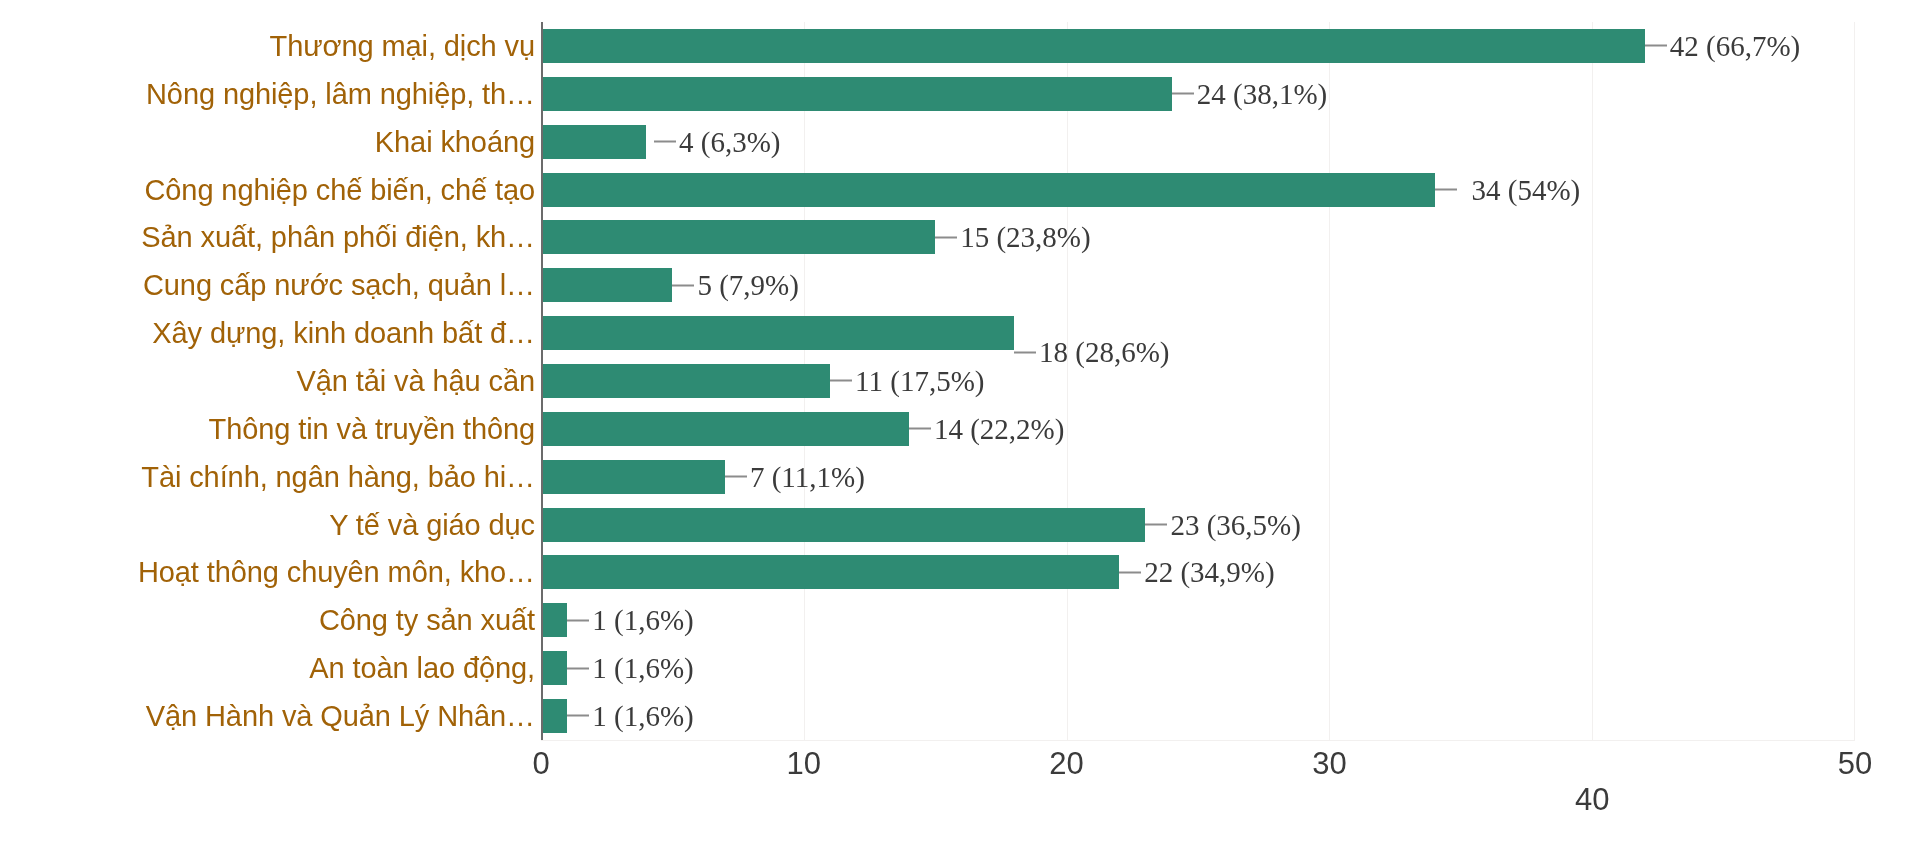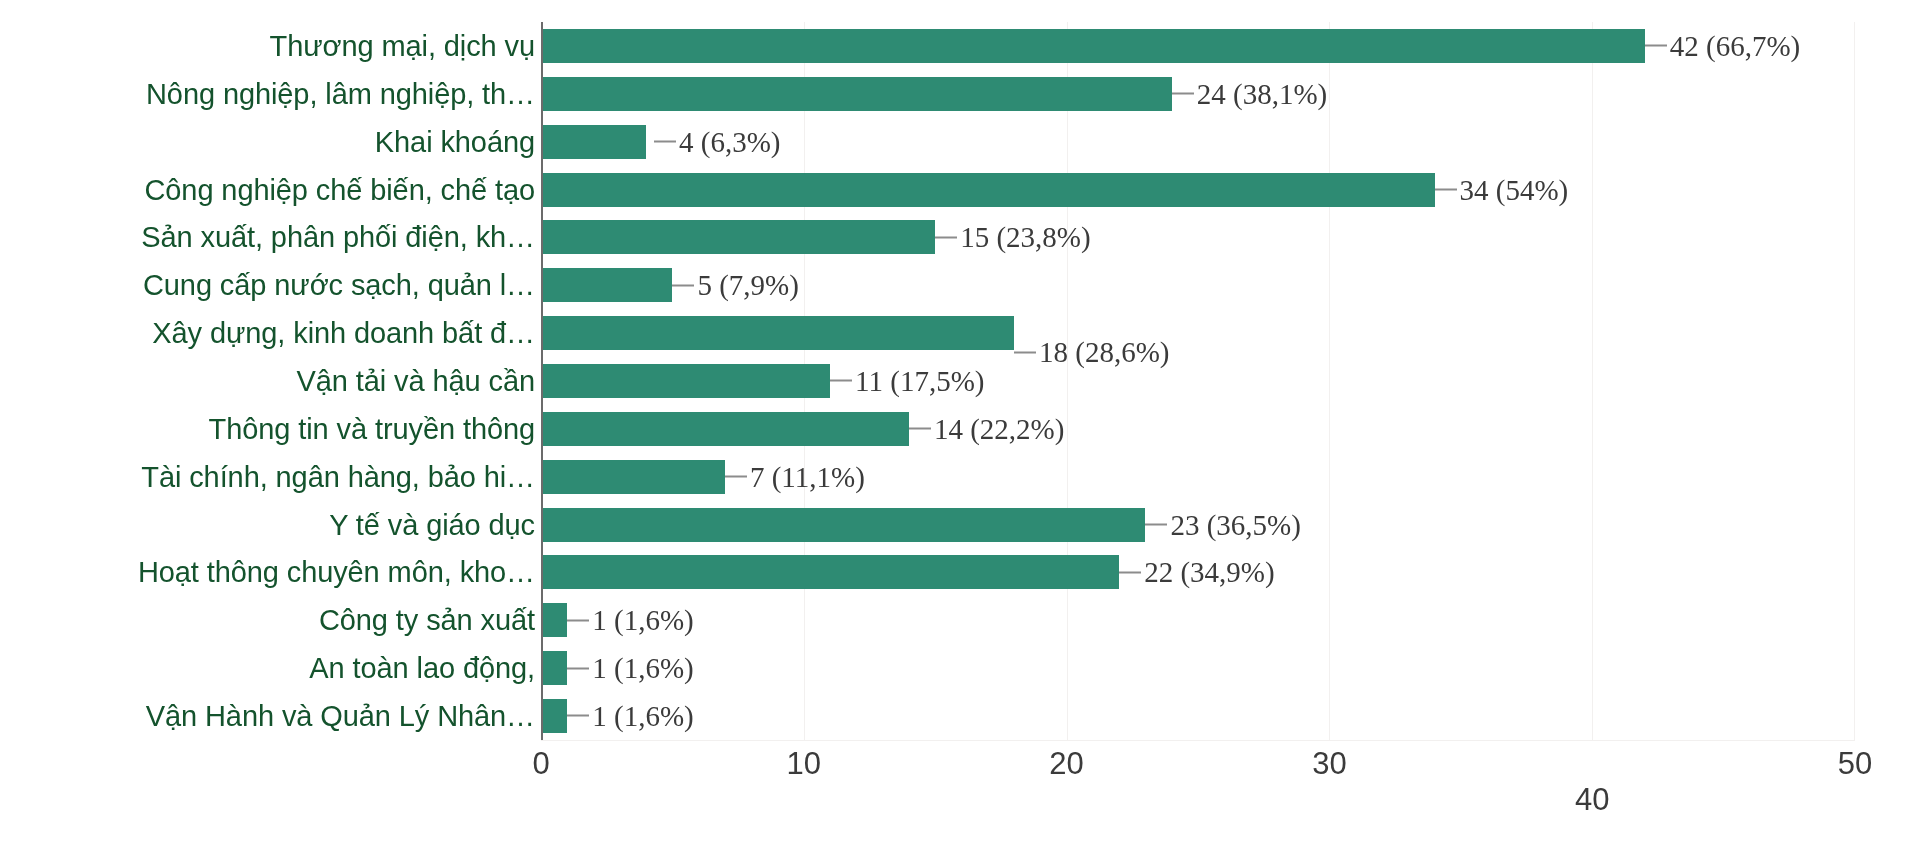--- a/index.html
+++ b/index.html
@@ -68,21 +68,21 @@
   }
 
   .cat-label {
     position: absolute;
     right: 1385px; 
     top: 50%;
     transform: translateY(-50%);
     white-space: nowrap;
     font-size: 29px;
     line-height: 1;
-    color: #14532d;
+    color: #a16207;
     letter-spacing: -0.1px;
   }
 
   .bar-wrap {
     position: absolute;
     left: 541px;
     top: 0;
     height: 100%;
     width: 1578px;
     font-family: Liberation Serif, serif;
@@ -178,21 +178,21 @@
           <div class="value-tag" style="left: 113px;">
             <span class="leader"></span>
             <span>4 (6,3%)</span>
           </div>
         </div>
       </div>
       <div class="row">
         <div class="cat-label">Công nghiệp chế biến, chế tạo</div>
         <div class="bar-wrap">
           <div class="bar" style="width: 893.52px; background: rgb(46, 139, 115);"></div>
-          <div class="value-tag" style="left: 893.52px;">
+          <div class="value-tag" style="left: 893.52px; gap: 12px;">
             <span class="leader"></span>
             <span>34 (54%)</span>
           </div>
         </div>
       </div>
       <div class="row">
         <div class="cat-label">Sản xuất, phân phối điện, kh…</div>
         <div class="bar-wrap">
           <div class="bar" style="width: 394.2px; background: rgb(46, 139, 115);"></div>
           <div class="value-tag" style="left: 394.2px;">

